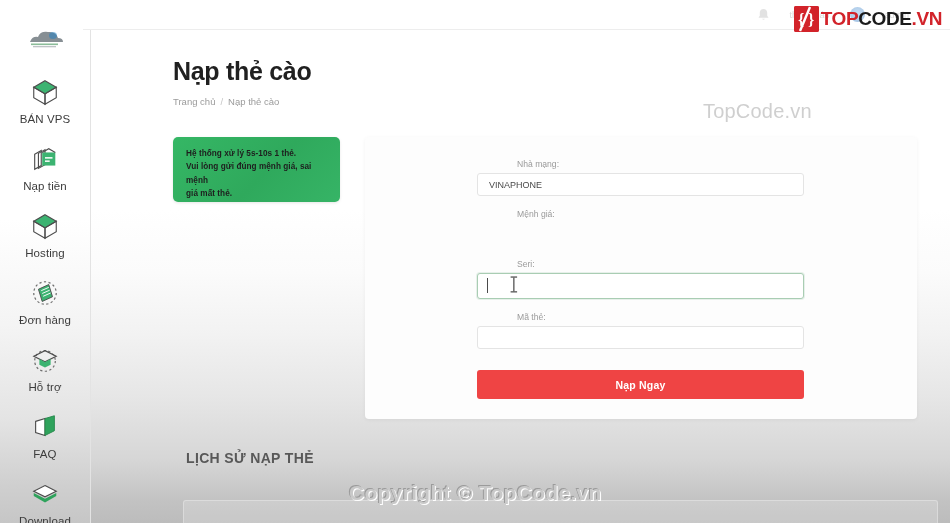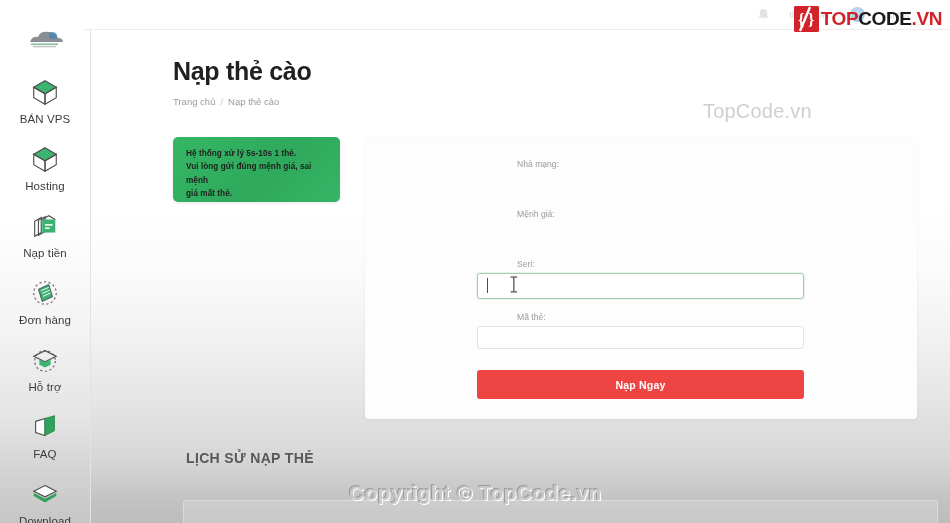--- a/index.html
+++ b/index.html
@@ -191,41 +191,41 @@
           <path d="M28 11 L16 18 L16 29 L28 22 Z" fill="none" stroke="#4d4d4d" stroke-width="1.2"></path>
           <path d="M16 4 L28 11 L16 18 L4 11 Z" fill="none" stroke="#4d4d4d" stroke-width="1.2"></path>
         </svg>
       </span>
       <span class="nav-label">BÁN VPS</span>
     </a>
 
     <a class="nav-item">
       <span class="nav-icon">
         <svg width="30" height="30" viewBox="0 0 32 32">
-          <path d="M16 4 L28 11 L16 18 L4 11 Z" fill="#3cb371"></path>
-          <path d="M4 11 L16 18 L16 29 L4 22 Z" fill="none" stroke="#4d4d4d" stroke-width="1.2"></path>
-          <path d="M28 11 L16 18 L16 29 L28 22 Z" fill="none" stroke="#4d4d4d" stroke-width="1.2"></path>
-          <path d="M16 4 L28 11 L16 18 L4 11 Z" fill="none" stroke="#4d4d4d" stroke-width="1.2"></path>
-        </svg>
-      </span>
-      <span class="nav-label">Hosting</span>
-    </a>
-
-    <a class="nav-item">
-      <span class="nav-icon">
-        <svg width="30" height="30" viewBox="0 0 32 32">
           <path d="M5 11 L12 7 L12 23 L5 27 Z" fill="none" stroke="#4d4d4d" stroke-width="1.2"></path>
           <path d="M9 10 L16 6 L16 22 L9 26 Z" fill="none" stroke="#4d4d4d" stroke-width="1.2"></path>
           <path d="M13 9 L27 9 L27 23 L13 23 Z" fill="#3cb371"></path>
           <path d="M13 9 L20 5 L27 9" fill="none" stroke="#4d4d4d" stroke-width="1.2"></path>
           <rect x="16" y="14" width="8" height="1.6" fill="#fff"></rect>
           <rect x="16" y="17.5" width="5" height="1.6" fill="#fff"></rect>
         </svg>
       </span>
       <span class="nav-label">Nạp tiền</span>
+    </a>
+
+    <a class="nav-item">
+      <span class="nav-icon">
+        <svg width="30" height="30" viewBox="0 0 32 32">
+          <path d="M16 4 L28 11 L16 18 L4 11 Z" fill="#3cb371"></path>
+          <path d="M4 11 L16 18 L16 29 L4 22 Z" fill="none" stroke="#4d4d4d" stroke-width="1.2"></path>
+          <path d="M28 11 L16 18 L16 29 L28 22 Z" fill="none" stroke="#4d4d4d" stroke-width="1.2"></path>
+          <path d="M16 4 L28 11 L16 18 L4 11 Z" fill="none" stroke="#4d4d4d" stroke-width="1.2"></path>
+        </svg>
+      </span>
+      <span class="nav-label">Hosting</span>
     </a>
 
     <a class="nav-item">
       <span class="nav-icon">
         <svg width="30" height="30" viewBox="0 0 32 32">
           <circle cx="16" cy="16" r="12" fill="none" stroke="#6f6f6f" stroke-width="1.3" stroke-dasharray="2.4 2.6"></circle>
           <path d="M9 12 L20 7 L24 20 L13 25 Z" fill="#3cb371"></path>
           <path d="M9 12 L20 7 L24 20 L13 25 Z" fill="none" stroke="#4d4d4d" stroke-width="1"></path>
           <path d="M12 13.5 L20 10" stroke="#fff" stroke-width="1"></path>
           <path d="M13 16.5 L21 13" stroke="#fff" stroke-width="1"></path>
@@ -296,20 +296,21 @@
       <p>Vui lòng gửi đúng mệnh giá, sai mệnh</p>
       <p>giá mất thẻ.</p>
     </div>
 
     <div class="watermark-center">TopCode.vn</div>
 
     <section class="form-card">
 
       <div class="field" style="top:22px;">
         <label>Nhà mạng:</label>
+        <input class="inp placeholder-val" readonly="" value="VINAPHONE" style="">
       </div>
 
       <div class="field" style="top:72px;">
         <label>Mệnh giá:</label>
       </div>
 
       <div class="field" style="top:122px;">
         <label>Seri:</label>
         <div style="position:relative;">
           <input class="inp focused" placeholder="" style="">

